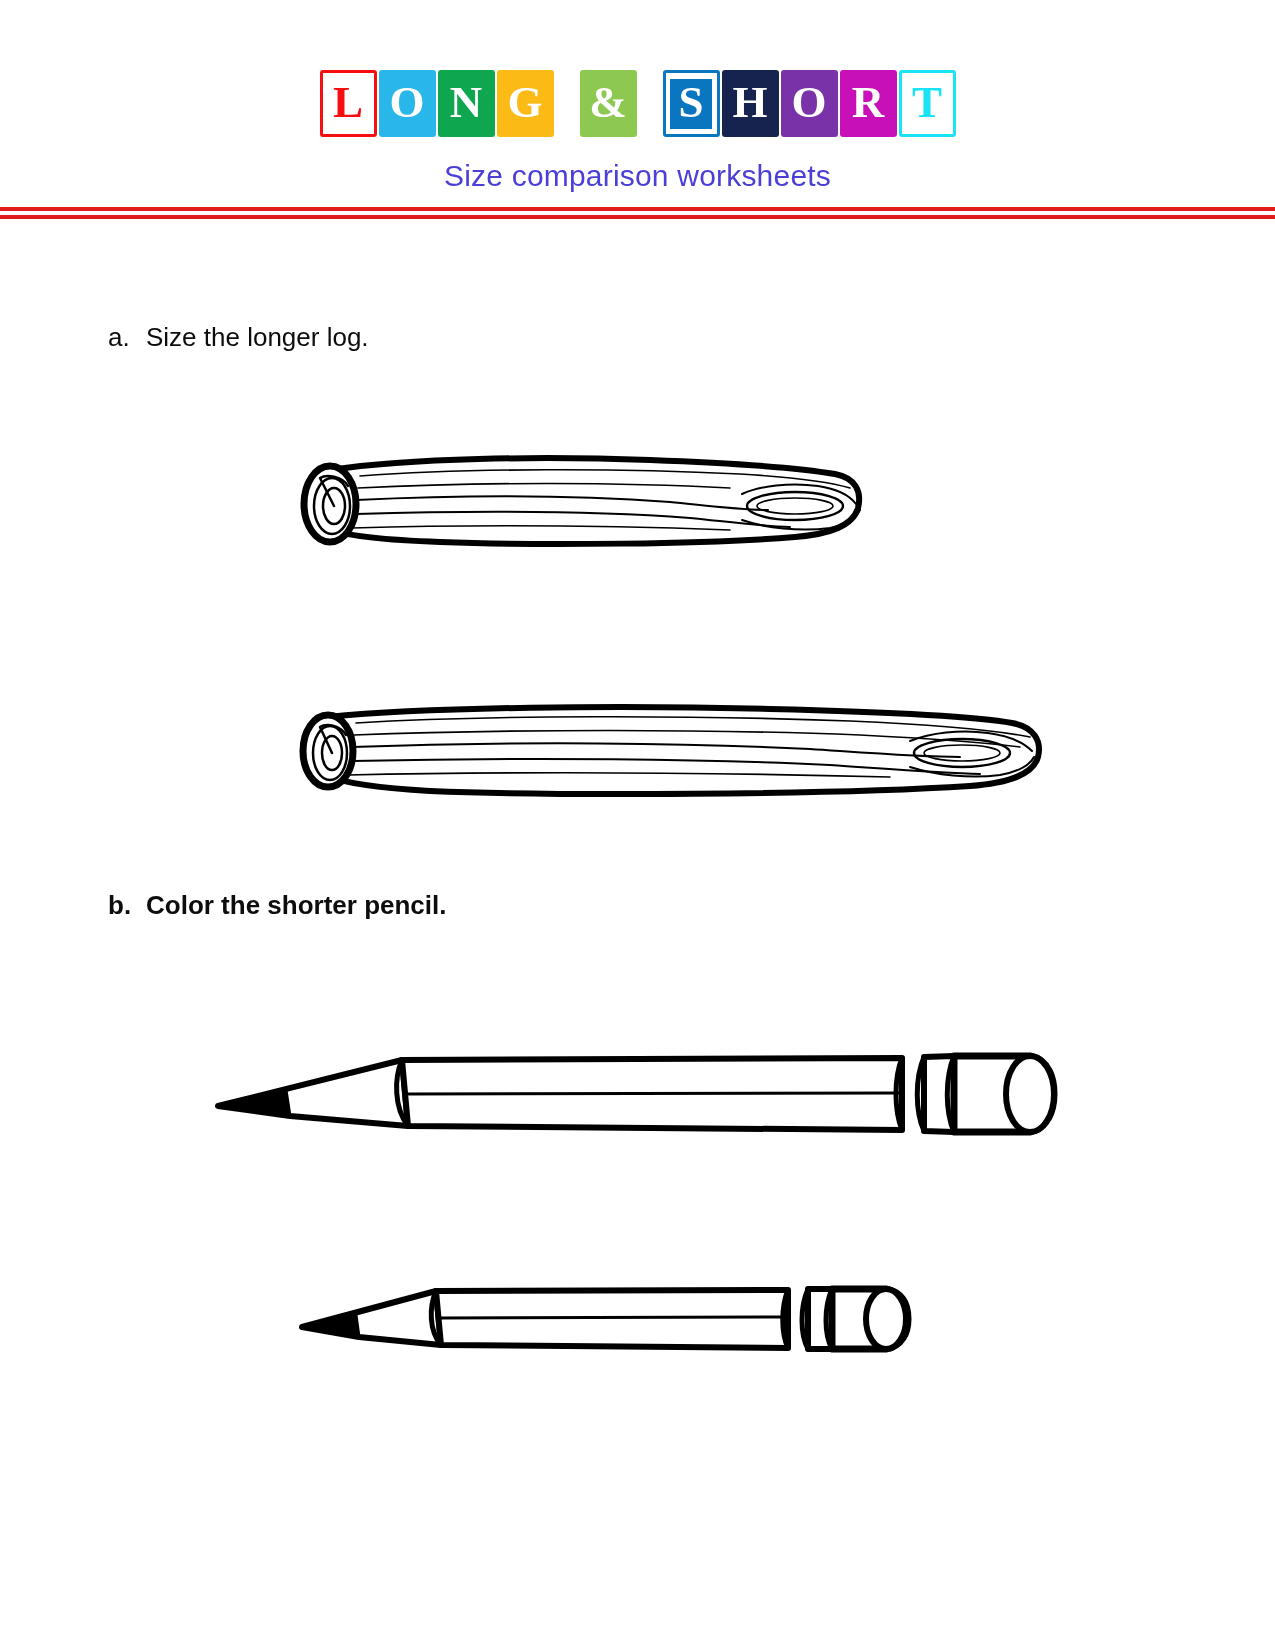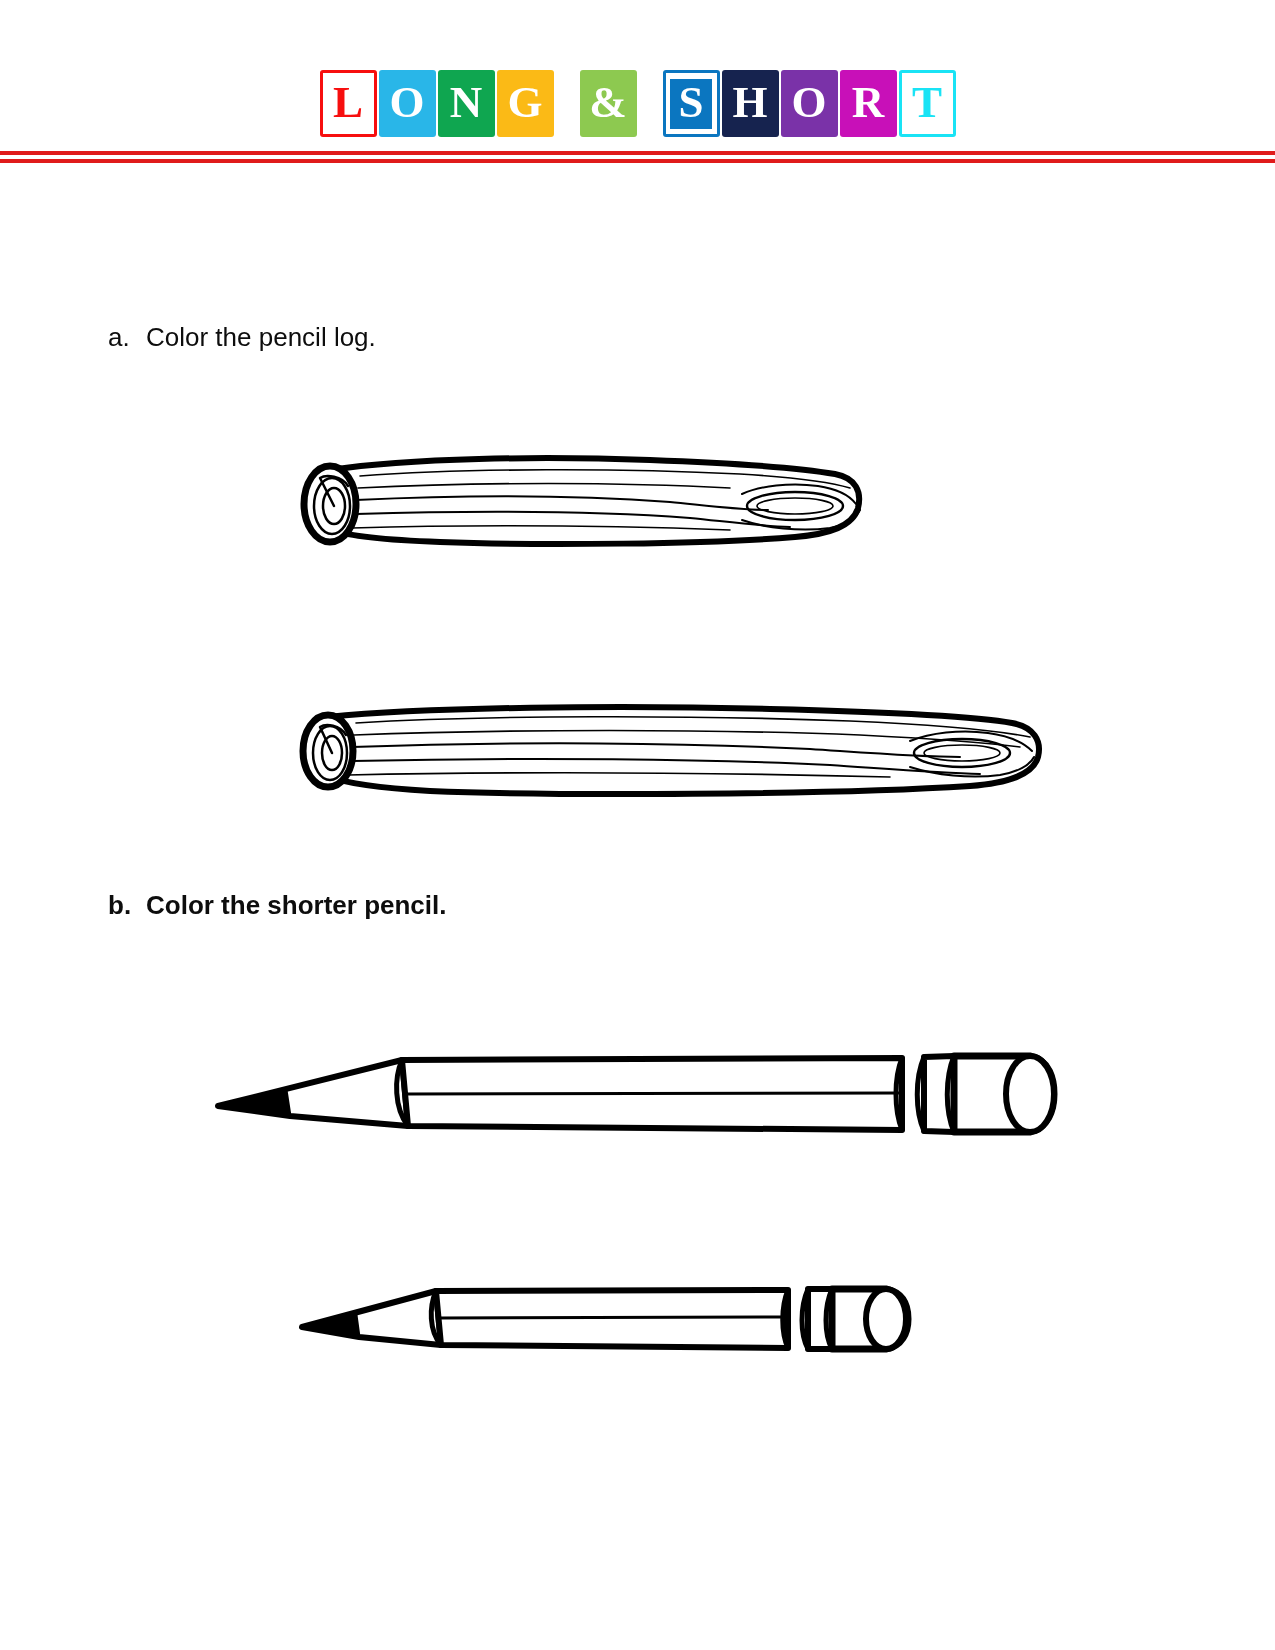--- a/index.html
+++ b/index.html
@@ -180,30 +180,31 @@
           </div>
       </div>
       <div class="lblock" style="background: rgb(255, 255, 255); border: 3px solid rgb(25, 227, 245);">
         <div class="inner" style="background: rgb(255, 255, 255);">
             <span class="glyph" style="color: rgb(25, 227, 245);">T</span>
           </div>
       </div>
     </div>
   </div>
 
+  <div class="subtitle" style="color: rgb(75, 63, 216);">Size comparison worksheets</div>
 
   <div class="divider">
     <div class="rule" style="background: rgb(224, 27, 27);"></div>
     <div class="rule-gap"></div>
     <div class="rule" style="background: rgb(224, 27, 27);"></div>
   </div>
 </div>
 
 <div class="question" id="q-a">
-  <span class="marker">a.</span><span>Color the pencil log.</span>
+  <span class="marker">a.</span><span>Size the longer log.</span>
 </div>
 
 <div class="figure" id="fig-log-1">
   <svg width="580" height="135" viewBox="0 0 580 135">
     <g fill="none" stroke="#000000" stroke-linecap="round" stroke-linejoin="round">
 
       <path d="M40 40 C 120 28, 250 26, 360 30 C 440 33, 510 38, 545 44
                C 566 48, 572 62, 568 78 C 563 96, 540 104, 505 107
                C 420 114, 250 116, 150 112 C 95 110, 58 106, 44 100" stroke-width="6" fill="#ffffff"></path>
 

